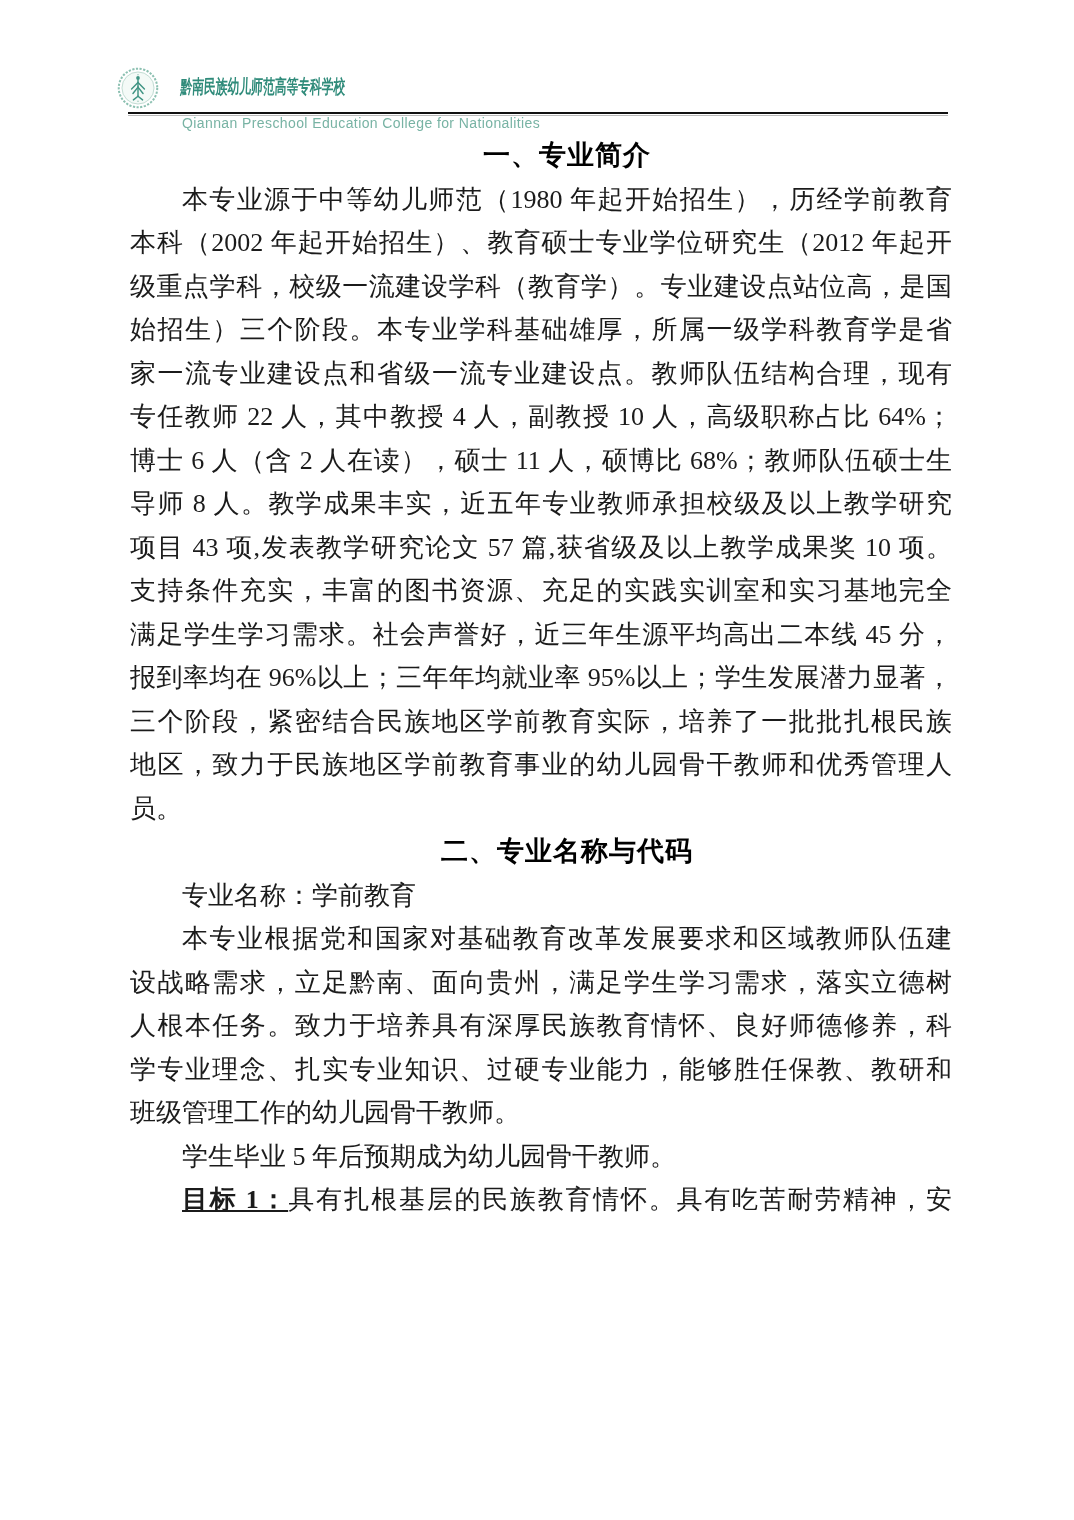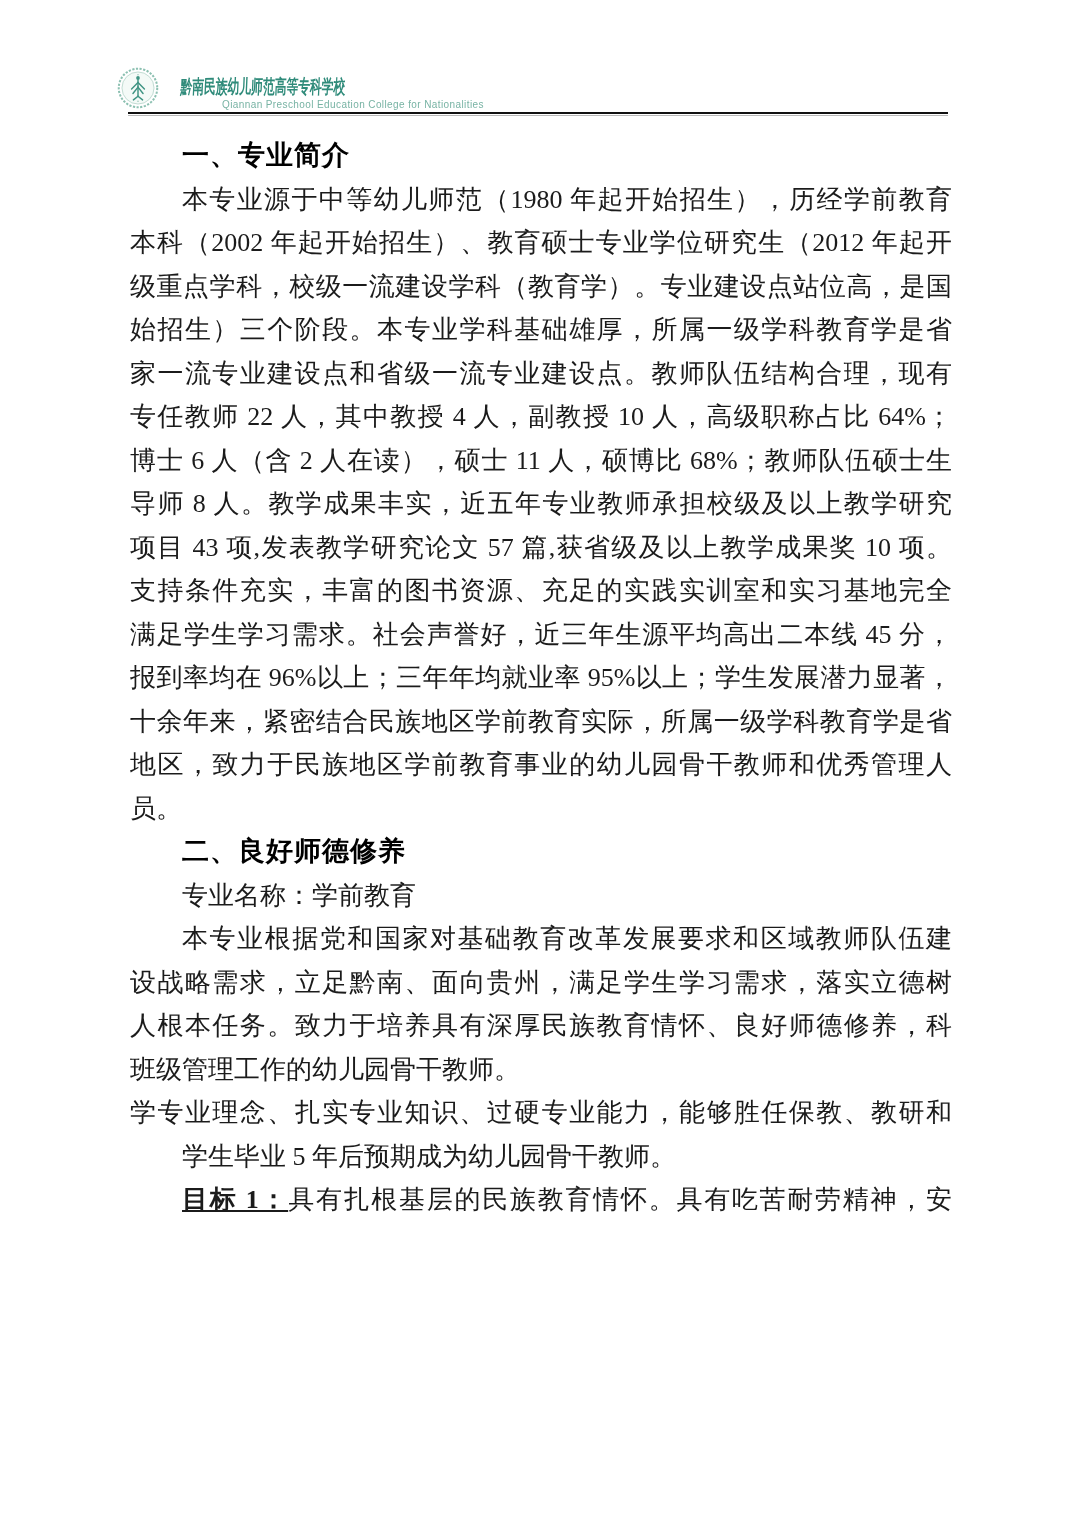--- a/index.html
+++ b/index.html
@@ -33,27 +33,26 @@
     font-size: 19px;
     letter-spacing: 0px;
     color: #2f8b7a;
     transform: scaleX(0.62) skewX(-4deg);
     transform-origin: left top;
     white-space: nowrap;
   }
 
   .brand-en {
     position: absolute;
-    left: 182px; top: 99px;
+    left: 182px; top: 115px;
     font-family: "Liberation Sans", sans-serif;
-    font-size: 10px;
+    font-size: 14px;
     letter-spacing: 0.4px;
     color: #78b3a4;
     white-space: nowrap;
-    margin-left: 40px;
   }
 
   .header-rule {
     position: absolute;
     left: 128px; top: 112px;
     width: 820px; height: 4px;
     border-top: 2px solid #111111;
     border-bottom: 1px solid #b9b9b9;
   }
 
@@ -72,20 +71,21 @@
     white-space: normal;
   }
 
   .row.heading {
     font-family: "Liberation Sans", sans-serif;
     font-weight: bold;
     font-size: 27px;
     padding-left: 52px;
     letter-spacing: 1px;
     color: #000000;
+    text-align: center;
   }
 
   .row.line {
     font-family: "Liberation Serif", serif;
     font-size: 26px;
     text-align: left;
   }
 
   .row.line.indent { text-indent: 52px; }
 
@@ -143,27 +143,27 @@
       <div class="row line justify">级重点学科，校级一流建设学科（教育学）。专业建设点站位高，是国</div>
       <div class="row line justify">始招生）三个阶段。本专业学科基础雄厚，所属一级学科教育学是省</div>
       <div class="row line justify">家一流专业建设点和省级一流专业建设点。教师队伍结构合理，现有</div>
       <div class="row line justify">专任教师 22 人，其中教授 4 人，副教授 10 人，高级职称占比 64%；</div>
       <div class="row line justify">博士 6 人（含 2 人在读），硕士 11 人，硕博比 68%；教师队伍硕士生</div>
       <div class="row line justify">导师 8 人。教学成果丰实，近五年专业教师承担校级及以上教学研究</div>
       <div class="row line justify">项目 43 项,发表教学研究论文 57 篇,获省级及以上教学成果奖 10 项。</div>
       <div class="row line justify">支持条件充实，丰富的图书资源、充足的实践实训室和实习基地完全</div>
       <div class="row line justify">满足学生学习需求。社会声誉好，近三年生源平均高出二本线 45 分，</div>
       <div class="row line justify">报到率均在 96%以上；三年年均就业率 95%以上；学生发展潜力显著，</div>
-      <div class="row line justify">十余年来，紧密结合民族地区学前教育实际，所属一级学科教育学是省</div>
+      <div class="row line justify">三个阶段，紧密结合民族地区学前教育实际，培养了一批批扎根民族</div>
       <div class="row line justify">地区，致力于民族地区学前教育事业的幼儿园骨干教师和优秀管理人</div>
       <div class="row line">员。</div>
-      <div class="row heading">二、良好师德修养</div>
+      <div class="row heading">二、专业名称与代码</div>
       <div class="row line indent">专业名称：学前教育</div>
       <div class="row line indent justify">本专业根据党和国家对基础教育改革发展要求和区域教师队伍建</div>
       <div class="row line justify">设战略需求，立足黔南、面向贵州，满足学生学习需求，落实立德树</div>
       <div class="row line justify">人根本任务。致力于培养具有深厚民族教育情怀、良好师德修养，科</div>
+      <div class="row line justify">学专业理念、扎实专业知识、过硬专业能力，能够胜任保教、教研和</div>
       <div class="row line">班级管理工作的幼儿园骨干教师。</div>
-      <div class="row line justify">学专业理念、扎实专业知识、过硬专业能力，能够胜任保教、教研和</div>
       <div class="row line indent">学生毕业 5 年后预期成为幼儿园骨干教师。</div>
       <div class="row line indent justify"><b>目标 1：</b>具有扎根基层的民族教育情怀。具有吃苦耐劳精神，安</div>
     </div>
 
 </div>
 
 </body></html>

